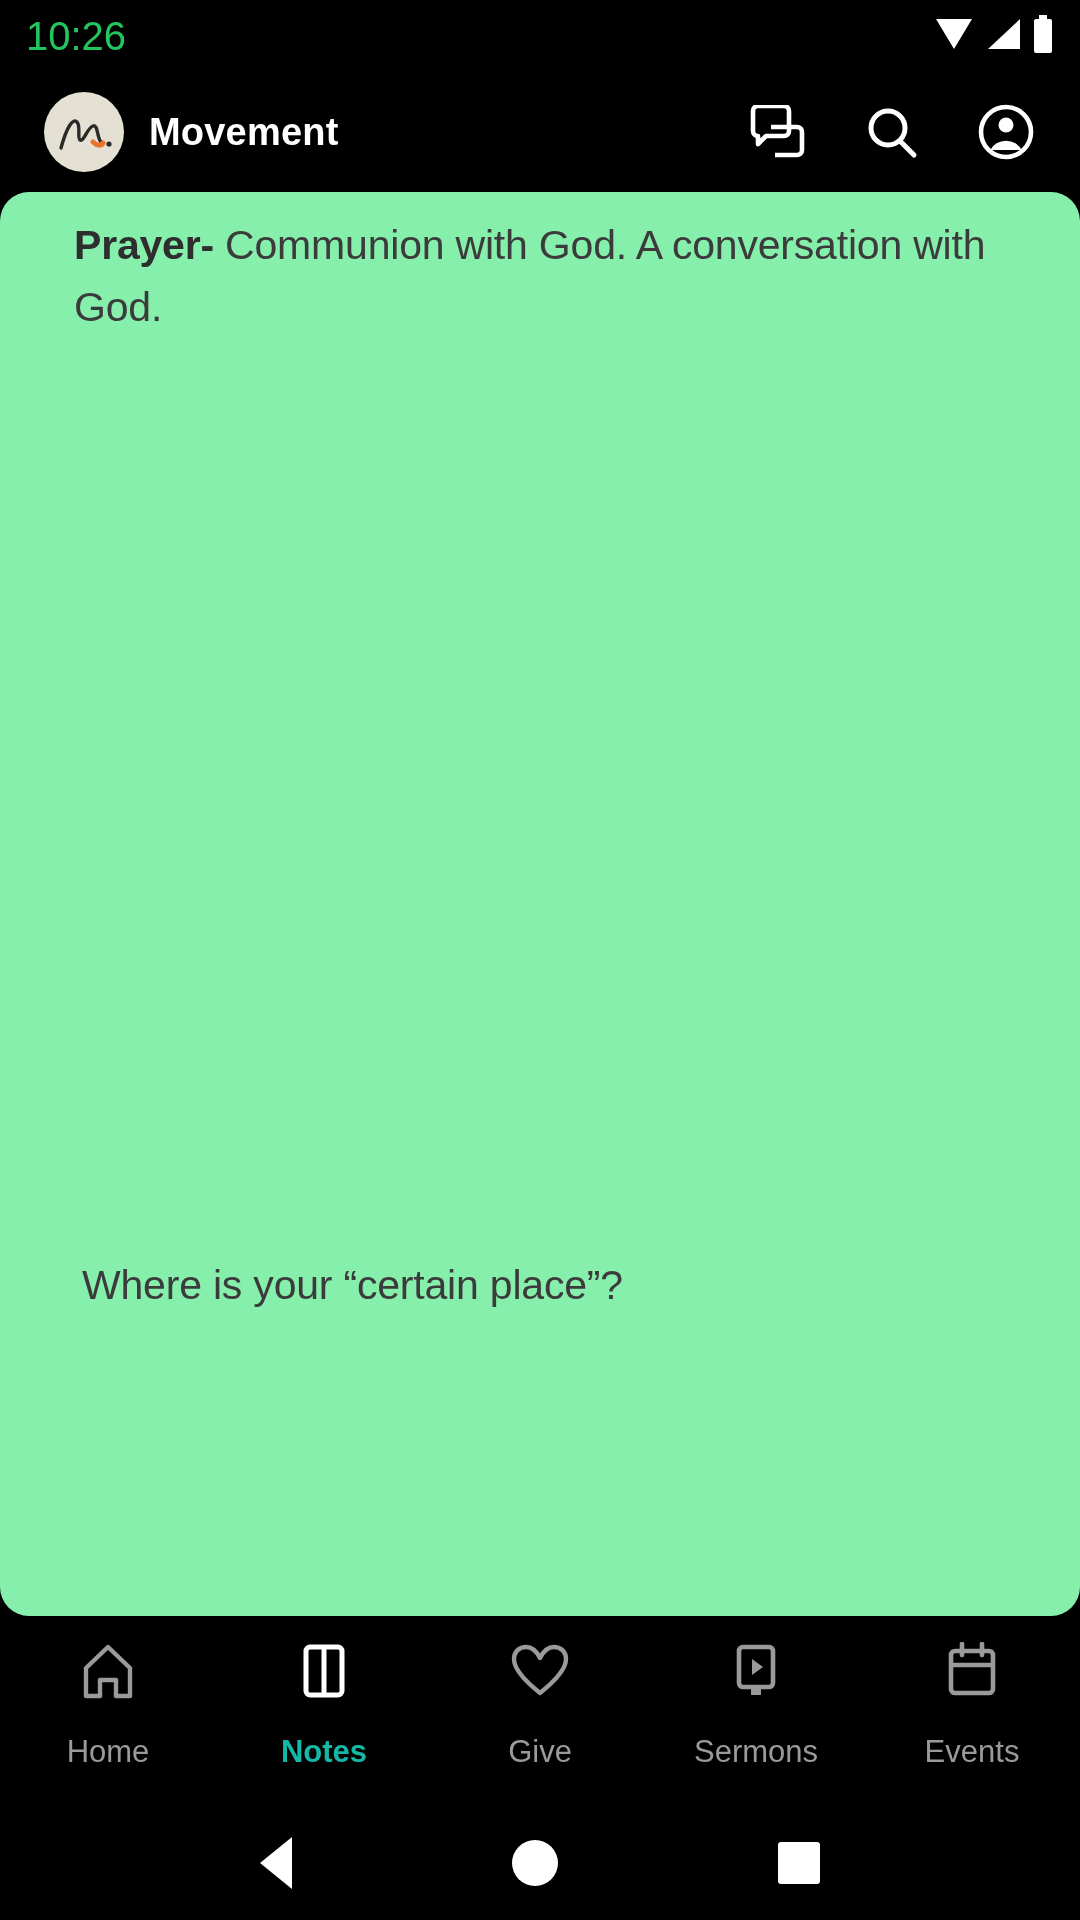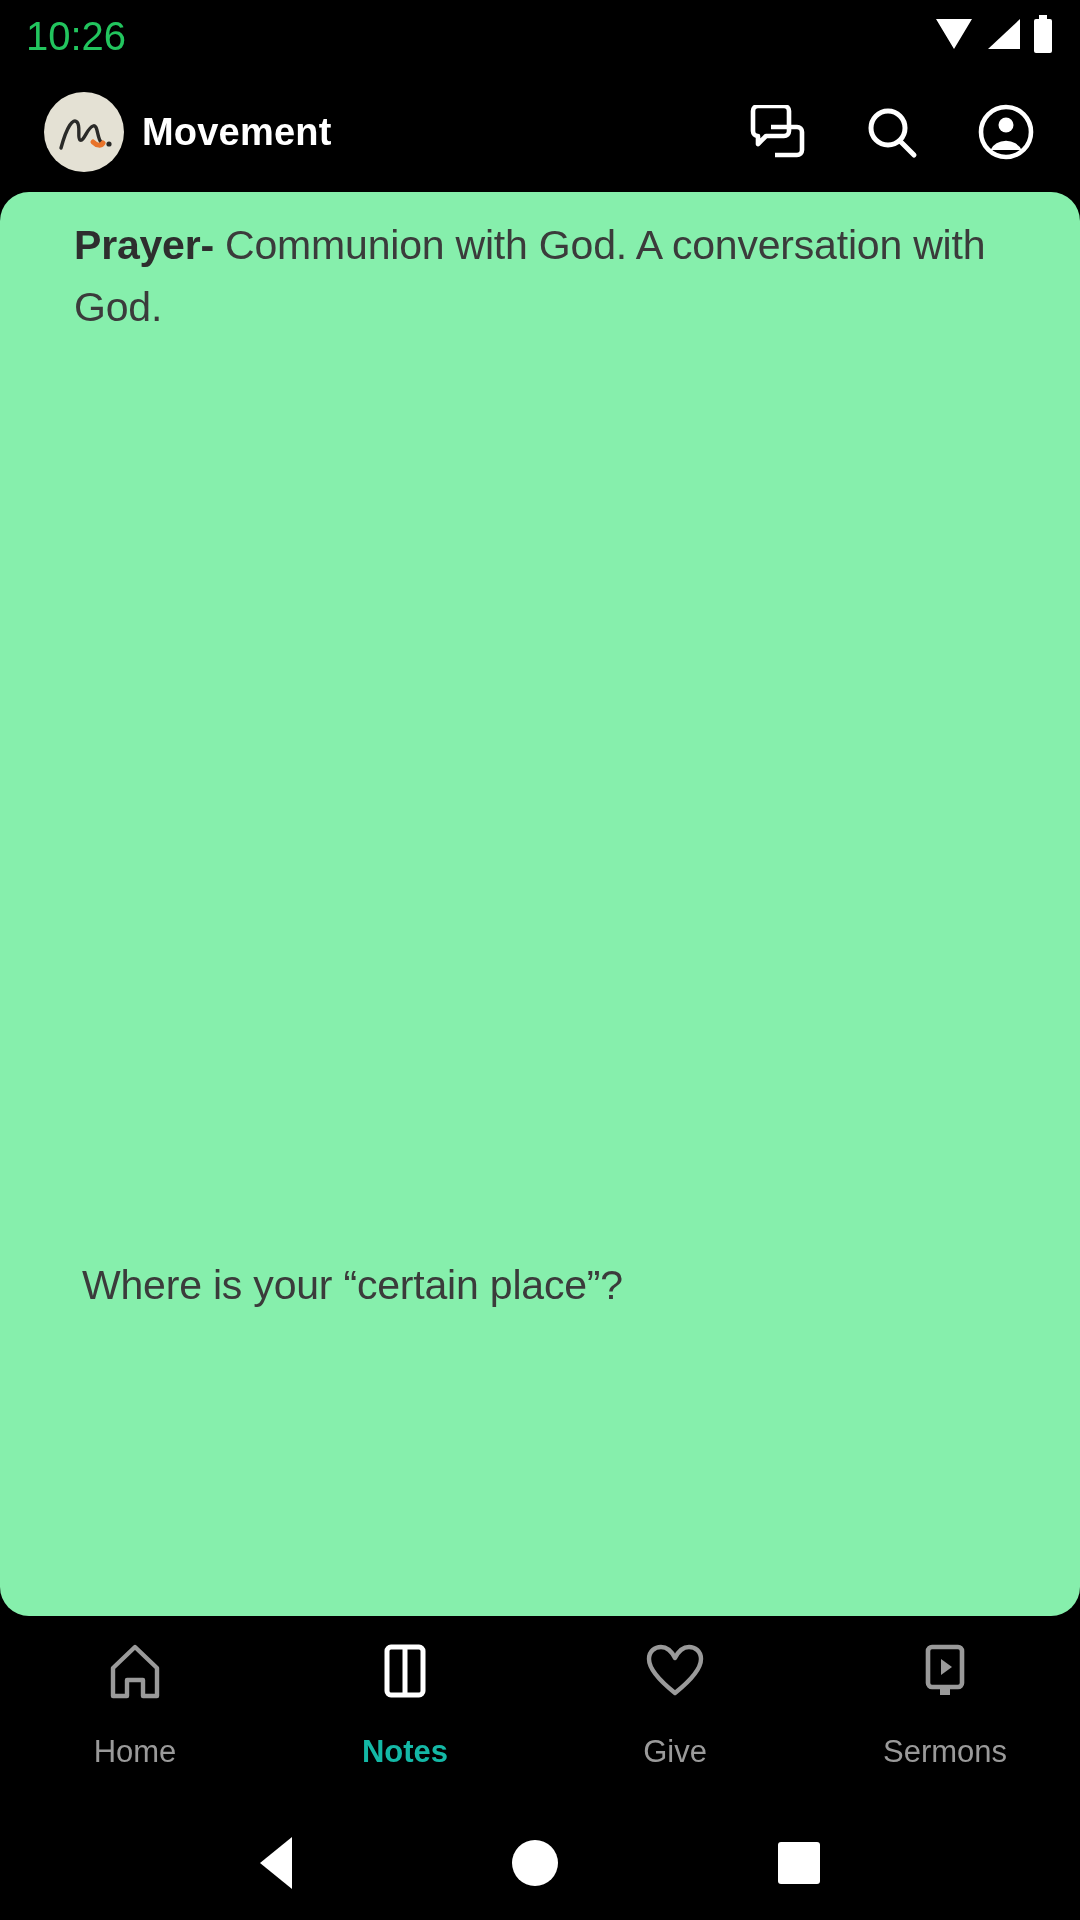--- a/index.html
+++ b/index.html
@@ -19,21 +19,21 @@
   }
   .status-time { font-size:40px; font-weight:400; letter-spacing:0px; line-height:1; }
   .status-icons { display:flex; align-items:center; gap:10px; }
 
   
   .appbar {
     height:120px; background:#000;
     display:flex; align-items:center;
     padding:0 30px 0 44px; flex:0 0 auto;
   }
-  .brand { display:flex; align-items:center; gap:18px; flex:1 1 auto; }
+  .brand { display:flex; align-items:center; gap:25px; flex:1 1 auto; }
   .avatar {
     width:80px; height:80px; border-radius:50%;
     background:#e4e1d4; position:relative; overflow:hidden;
     display:flex; align-items:center; justify-content:center;
   }
   .app-title { color:#fff; font-size:38px; font-weight:700; letter-spacing:.2px; }
   .appbar-actions { display:flex; align-items:center; gap:54px; padding-right:14px; }
   .appbar-actions .act { width:60px; height:60px; display:flex; align-items:center; justify-content:center; }
 
   
@@ -175,20 +175,31 @@
       <span class="ticon">
         <svg width="58" height="58" viewBox="0 0 58 58">
           <rect x="12" y="5" width="34" height="40" rx="4" fill="none" stroke="#9a9a9a" stroke-width="4.6"></rect>
           <path d="M25 17 L36 25 L25 33 Z" fill="#9a9a9a"></path>
           <rect x="24" y="45" width="10" height="8" fill="#9a9a9a"></rect>
         </svg>
       </span>
       <span class="tlabel">Sermons</span>
     </div>
 
+    <div class="tab">
+      <span class="ticon">
+        <svg width="56" height="58" viewBox="0 0 56 58">
+          <rect x="7" y="9" width="42" height="42" rx="4" fill="none" stroke="#9a9a9a" stroke-width="4.6"></rect>
+          <line x1="7" y1="23" x2="49" y2="23" stroke="#9a9a9a" stroke-width="4.6"></line>
+          <line x1="18" y1="2" x2="18" y2="13" stroke="#9a9a9a" stroke-width="4.6" stroke-linecap="round"></line>
+          <line x1="38" y1="2" x2="38" y2="13" stroke="#9a9a9a" stroke-width="4.6" stroke-linecap="round"></line>
+        </svg>
+      </span>
+      <span class="tlabel">Events</span>
+    </div>
 
   </div>
 
   <div class="sysnav">
     <div class="sys-back"></div>
     <div class="sys-home"></div>
     <div class="sys-recent"></div>
   </div>
 
 </div>

